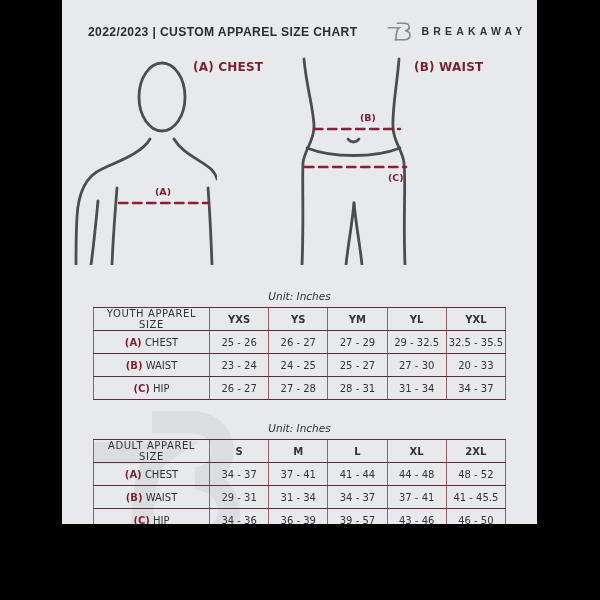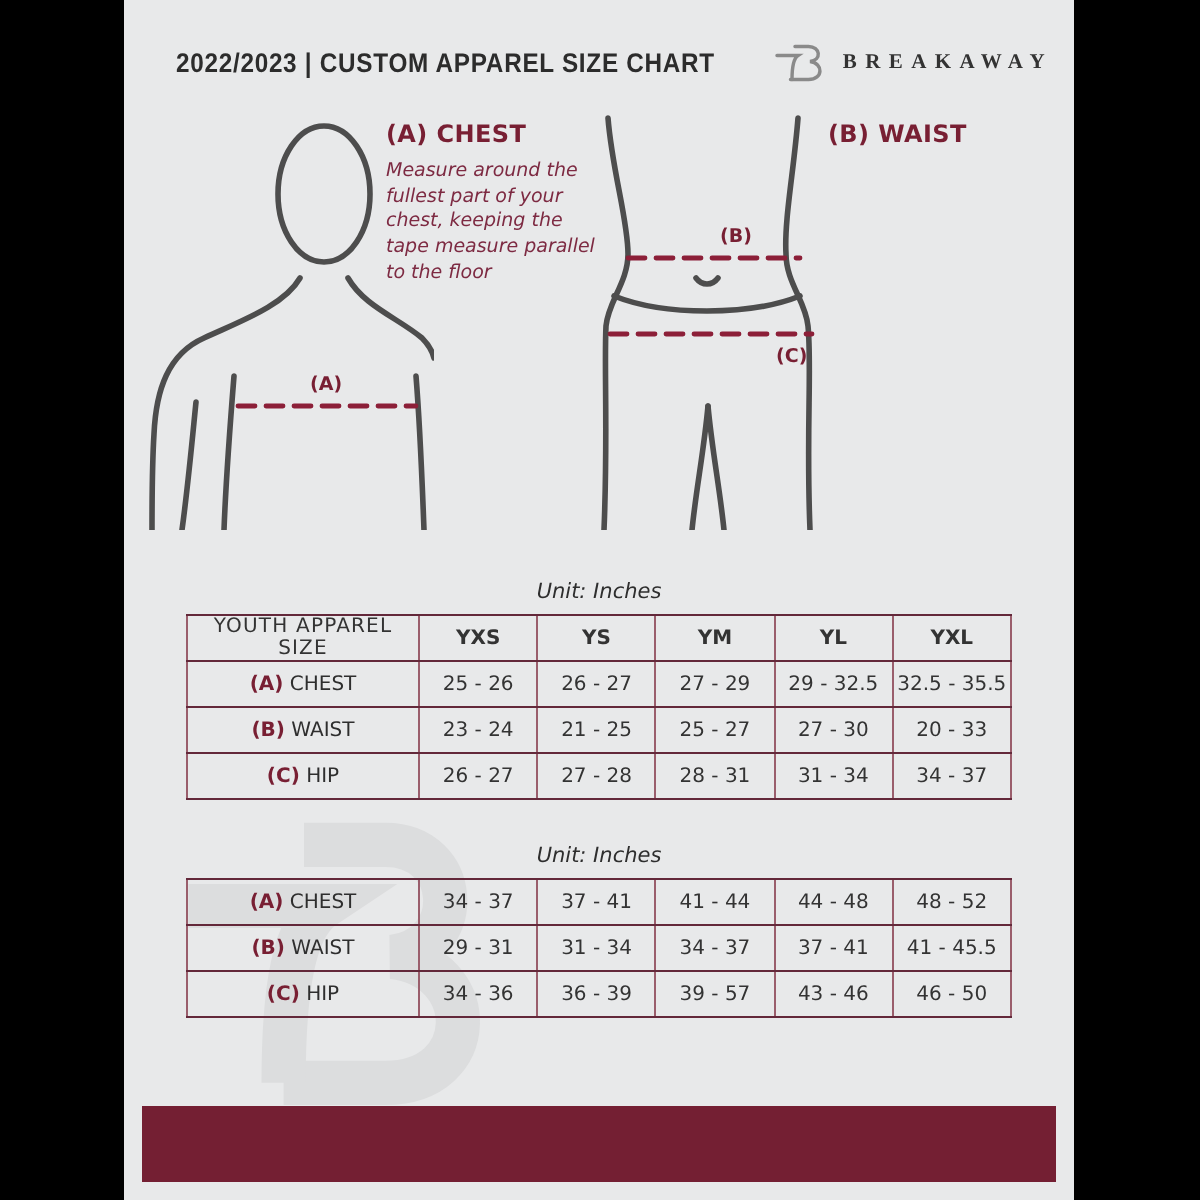--- a/index.html
+++ b/index.html
@@ -1,36 +1,36 @@
 <!DOCTYPE html>
 <html><head>
 <meta charset="utf-8">
 <style>
   html,body{margin:0;padding:0;}
   body{
     width:600px;height:600px;background:#000;position:relative;overflow:hidden;
     font-family:"DejaVu Sans","Liberation Sans",sans-serif;
   }
   .page{
-    position:absolute;left:62px;top:0;width:475px;height:600px;
+    position:absolute;left:62px;top:0;width:475px;height:524px;
     background:#e8e9ea;overflow:hidden;
   }
   
   .header{
     position:absolute;left:26px;right:34px;top:18px;height:26px;
     display:flex;align-items:center;justify-content:space-between;
   }
   .doc-title{
     font-family:"Liberation Sans",sans-serif;
     font-weight:bold;font-size:13.5px;color:#2c2c2c;letter-spacing:.4px;
     transform:scaleX(.9);transform-origin:left center;white-space:nowrap;
   }
   .brand{display:flex;align-items:center;gap:7px;}
   .brand-name{
-    font-family:Liberation Serif, serif;font-weight:bold;font-size:10.5px;
+    font-family:Liberation Sans, sans-serif;font-weight:bold;font-size:10.5px;
     letter-spacing:4.2px;color:#333;white-space:nowrap;
   }
   
   .instr{position:absolute;}
   .instr h3{
     margin:0 0 6px 0;font-size:12px;font-weight:bold;color:#781f33;letter-spacing:.2px;
     font-family:"DejaVu Sans",sans-serif;
   }
   .instr p{
     margin:0;font-size:9.5px;line-height:1.34;font-style:italic;color:#7d2a42;
@@ -120,25 +120,20 @@
     <path d="M 64 148 C 62 170 58 190 56 210"></path>
     <path d="M 64 148 C 66 170 70 190 72 210"></path>
     <path class="dash" d="M 24 74 L 110 74"></path>
     <path class="dash" d="M 15 112 L 116 112"></path>
     <text x="70" y="66">(B)</text>
     <text x="98" y="126">(C)</text>
   </svg>
 
   <div class="instr instr-a above">
     <h3>(A) CHEST</h3>
-    <p>Measure around the
-fullest part of your
-chest, keeping the
-tape measure parallel
-to the floor</p>
   </div>
   <div class="instr instr-b above">
     <h3>(B) WAIST</h3>
   </div>
 
   <div class="tbl-unit above" style="top:290px;">Unit: Inches</div>
 
   <table class="size-table above" style="top:307px;">
     <tbody>
       <tr>
@@ -153,41 +148,49 @@
         <td class="lbl-cell"><span class="row-prefix">(A)</span> <span class="row-label">CHEST</span></td>
         <td>25 - 26</td>
         <td>26 - 27</td>
         <td>27 - 29</td>
         <td>29 - 32.5</td>
         <td>32.5 - 35.5</td>
       </tr>
       <tr>
         <td class="lbl-cell"><span class="row-prefix">(B)</span> <span class="row-label">WAIST</span></td>
         <td>23 - 24</td>
-        <td>21 - 25</td>
+        <td>24 - 25</td>
         <td>25 - 27</td>
         <td>27 - 30</td>
         <td>20 - 33</td>
       </tr>
       <tr>
         <td class="lbl-cell"><span class="row-prefix">(C)</span> <span class="row-label">HIP</span></td>
         <td>26 - 27</td>
         <td>27 - 28</td>
         <td>28 - 31</td>
         <td>31 - 34</td>
         <td>34 - 37</td>
       </tr>
     </tbody>
   </table>
 
   <div class="tbl-unit above" style="top:422px;">Unit: Inches</div>
 
   <table class="size-table above" style="top:439px;">
     <tbody>
       <tr>
+        <td class="lbl-cell size-head">ADULT APPAREL SIZE</td>
+        <td class="size-cell">S</td>
+        <td class="size-cell">M</td>
+        <td class="size-cell">L</td>
+        <td class="size-cell">XL</td>
+        <td class="size-cell">2XL</td>
+      </tr>
+      <tr>
         <td class="lbl-cell"><span class="row-prefix">(A)</span> <span class="row-label">CHEST</span></td>
         <td>34 - 37</td>
         <td>37 - 41</td>
         <td>41 - 44</td>
         <td>44 - 48</td>
         <td>48 - 52</td>
       </tr>
       <tr>
         <td class="lbl-cell"><span class="row-prefix">(B)</span> <span class="row-label">WAIST</span></td>
         <td>29 - 31</td>

